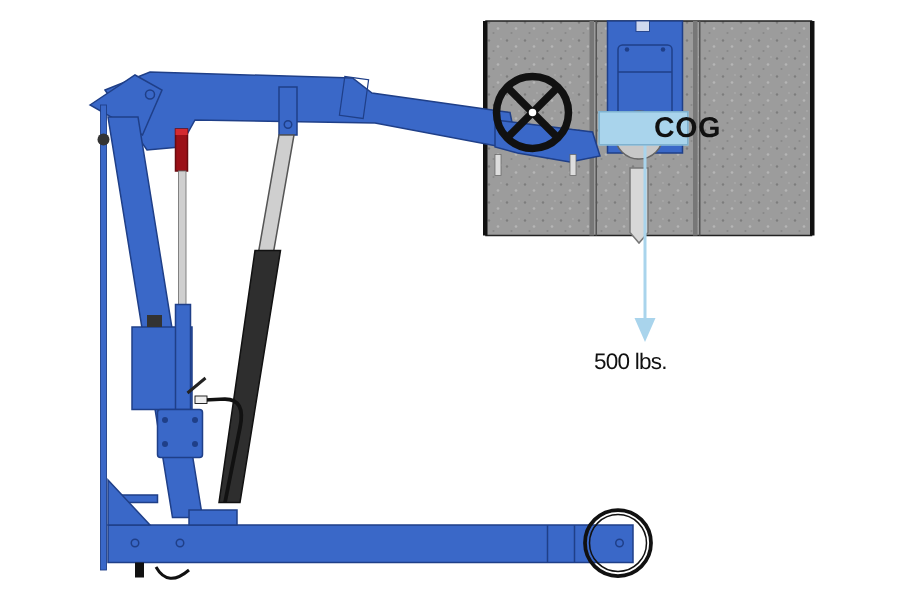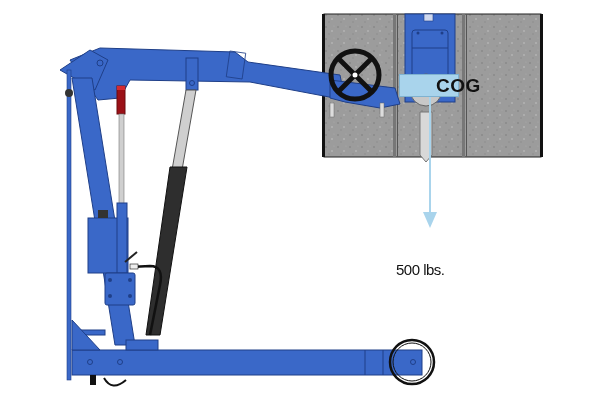--- a/index.html
+++ b/index.html
@@ -6,21 +6,21 @@
     body { width: 600px; height: 400px; position: relative; overflow: hidden; font-family: "Liberation Sans", sans-serif; }
     svg { position: absolute; left: 0; top: 0; }
     .cog-label {
       position: absolute; left: 399px; top: 74px; width: 60px; height: 23px;
       background: #a9d4ec; border: 1px solid #7fb2d0; box-sizing: border-box;
       font-family: "Liberation Sans", sans-serif; font-weight: bold; font-size: 19px;
       color: #111; text-align: center; line-height: 22px; letter-spacing: 0.5px; padding-left: 36px;
     }
     .weight-label {
       position: absolute; left: 396px; top: 233px; font-size: 15px; color: #111;
-      font-family: "Liberation Sans", sans-serif; letter-spacing: -0.5px; margin-top: 28px;
+      font-family: "Liberation Sans", sans-serif; letter-spacing: -0.5px;
     }
   </style>
 </head>
 <body>
 
 <svg width="600" height="400" viewBox="0 0 600 400">
   <defs>
     <pattern id="concrete" width="12" height="12" patternUnits="userSpaceOnUse">
       <rect width="12" height="12" fill="#9c9c9c"></rect>
       <circle cx="2" cy="3" r="0.8" fill="#7d7d7d"></circle>

